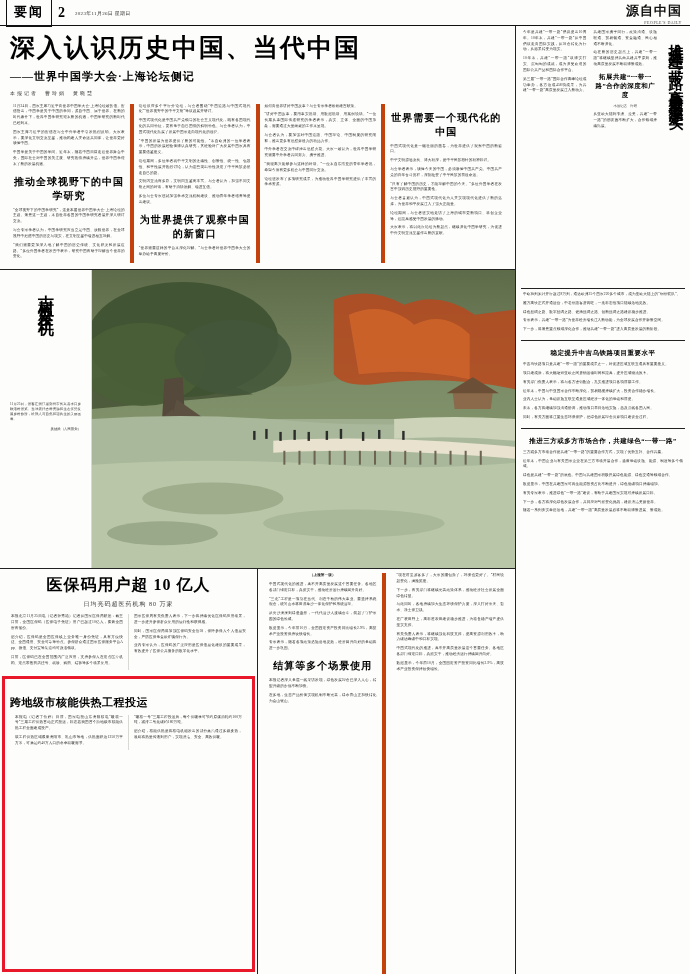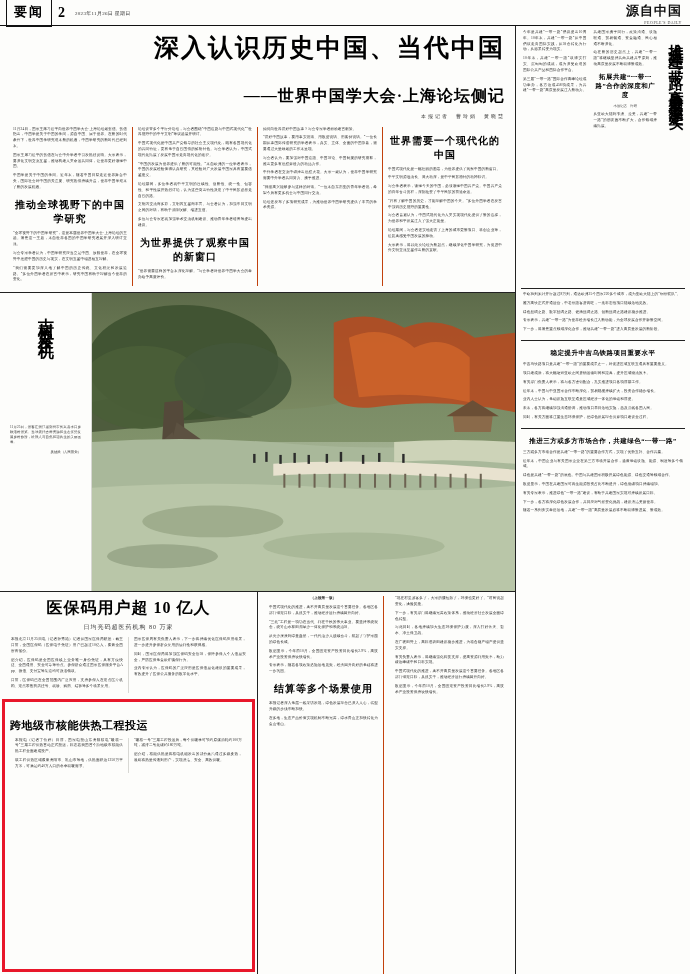--- a/index.html
+++ b/index.html
@@ -84,55 +84,55 @@
     width: 174px;
     box-sizing: border-box;
     padding: 4px 5px 0 5px;
     display: flex;
     flex-direction: column;
   }
 
   
   .headline-block {
     padding: 8px 10px 4px 10px;
-    text-align: right;
+    text-align: left;
   }
   .main-headline {
     font-size: 25px;
     font-weight: bold;
     letter-spacing: 2px;
     color: #000;
     line-height: 1.1;
     font-family: "Liberation Serif", serif;
   }
   .sub-headline {
-    font-size: 16px;
-    font-weight: bold;
-    margin-top: 24px;
+    font-size: 11px;
+    font-weight: bold;
+    margin-top: 7px;
     letter-spacing: 1px;
   }
   .byline {
     font-size: 5px;
     color: #333;
     margin-top: 6px;
     letter-spacing: 2px;
   }
 
   
   .cols {
     display: flex;
     gap: 0;
     padding: 4px 8px 0 8px;
     box-sizing: border-box;
   }
   .col {
     flex: 1;
     padding: 0 5px;
     box-sizing: border-box;
-    border-right: 1px solid #c2410c;
+    border-right: 4px solid #c2410c;
   }
   .col:last-child { border-right: none; }
 
   .para {
     font-size: 3.6px;
     line-height: 1.62;
     color: #2a2a2a;
     text-align: justify;
     margin: 0 0 3px 0;
     word-break: break-all;

